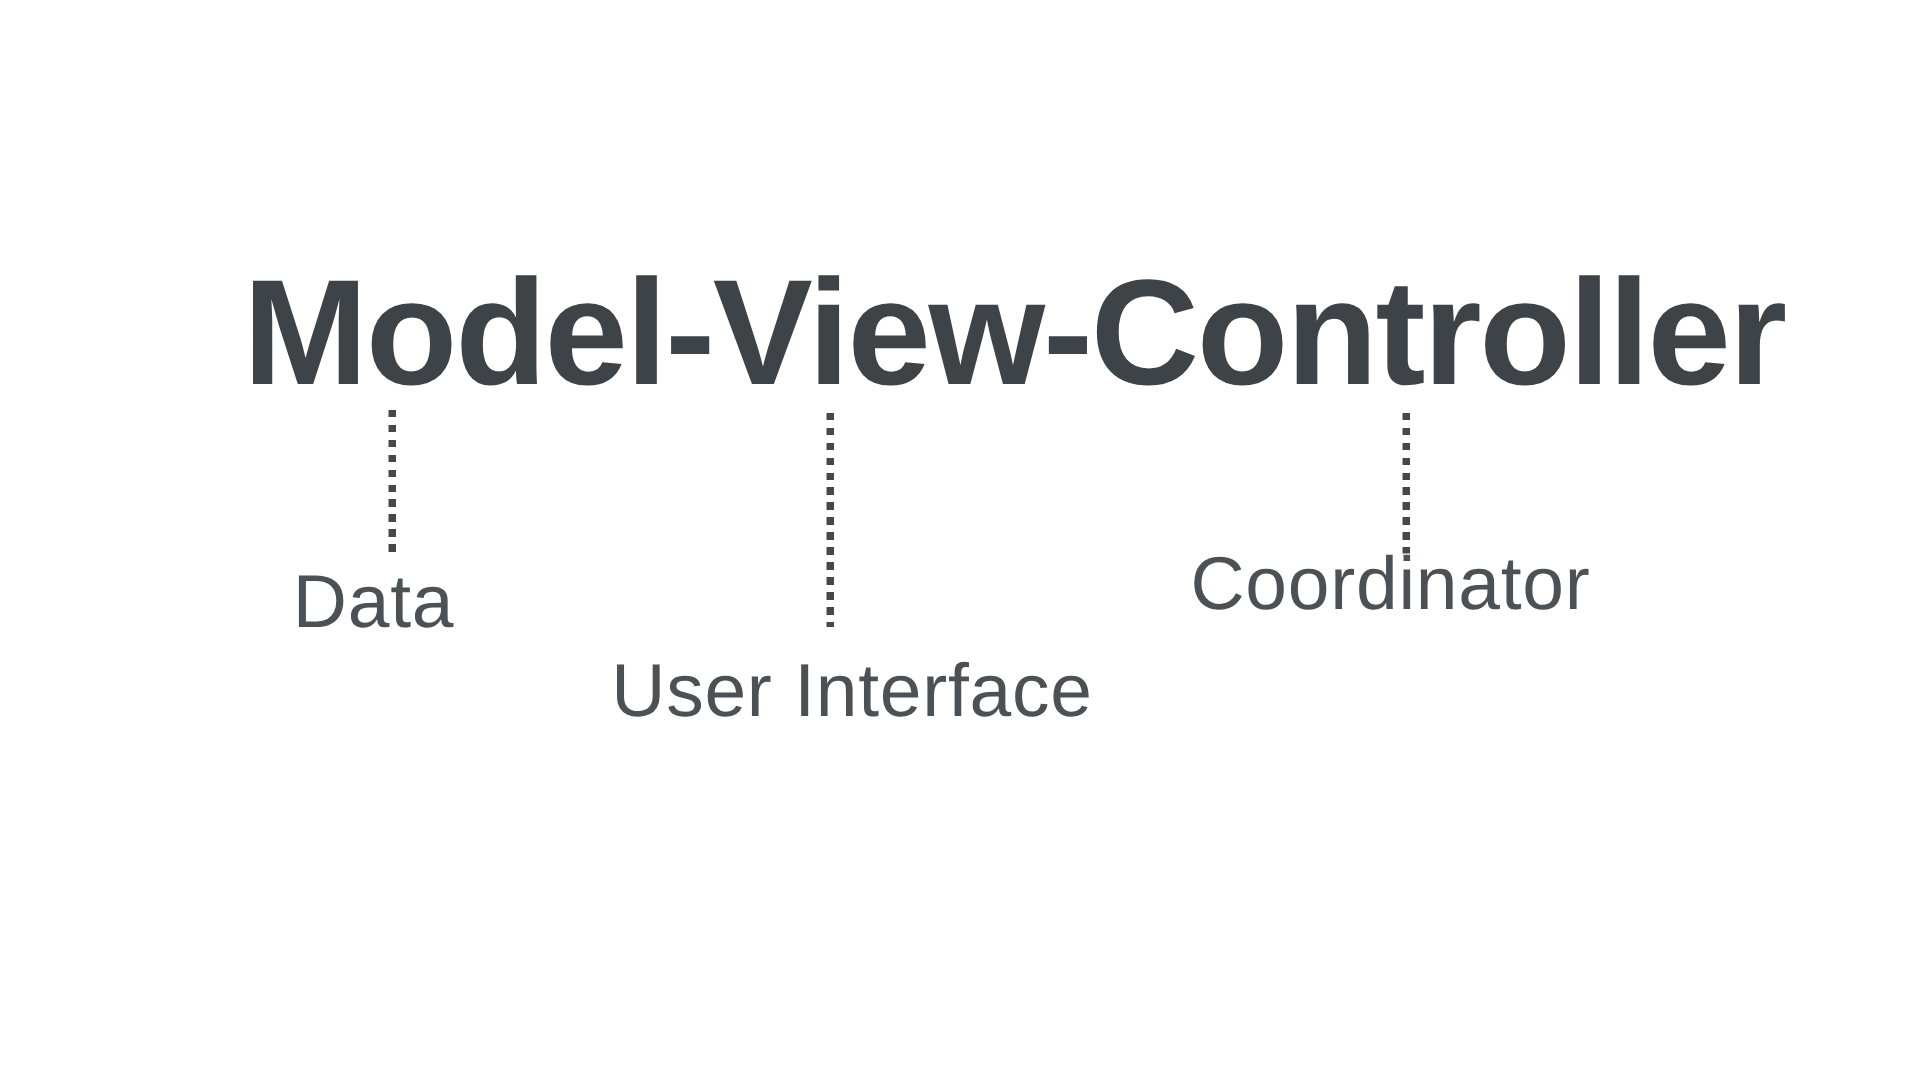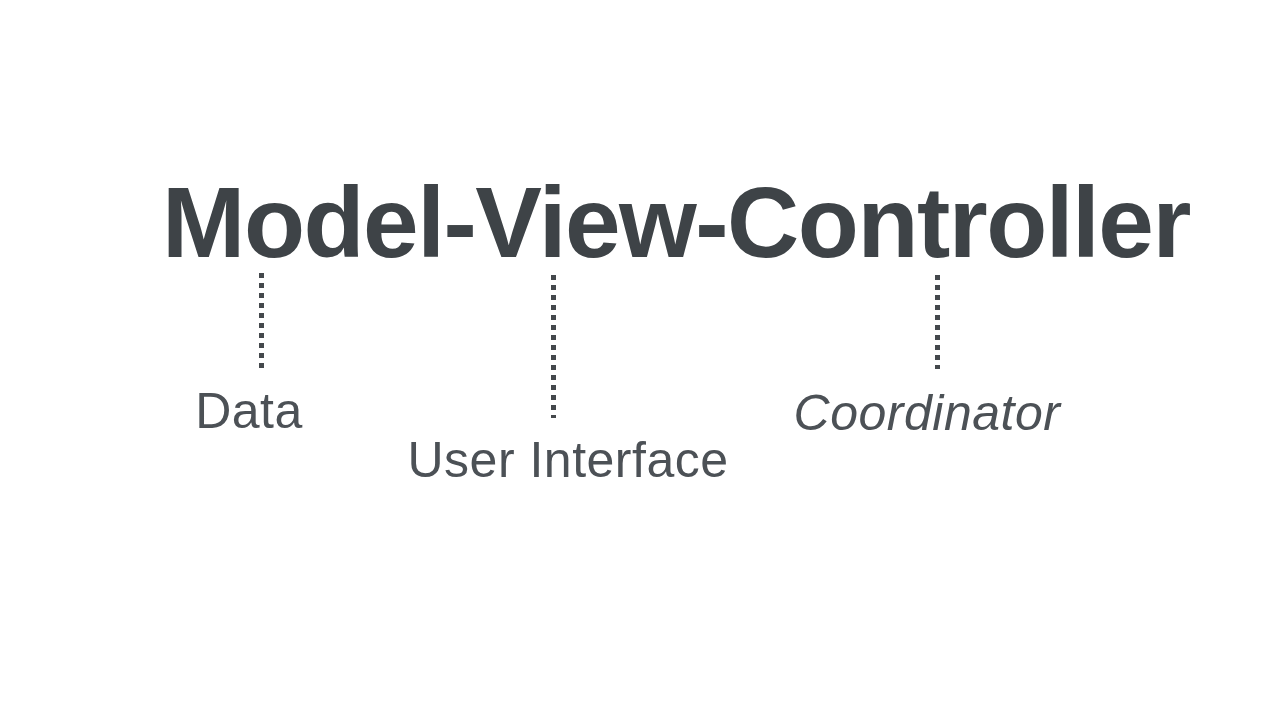--- a/index.html
+++ b/index.html
@@ -48,23 +48,23 @@
   .diagram-label {
     position: absolute;
     transform: translateX(-50%);
     font-size: 50px;
     font-weight: 400;
     letter-spacing: 0.5px;
     line-height: 1;
     color: var(--label-text, #4c5156);
     white-space: nowrap;
   }
-  .diagram-label.model      { left: 249px; top: 386px; }
+  .diagram-label.model      { left: 249px; top: 376px; }
   .diagram-label.view       { left: 548px; top: 435px; margin-left: 20px; }
-  .diagram-label.controller { left: 927px; top: 388px; font-style: italic; }
+  .diagram-label.controller { left: 927px; top: 364px; }
 </style>
 </head>
 <body>
 
 <div class="canvas">
 
   <div class="page-title">Model-View-Controller</div>
 
   <div class="connector model"></div>
   <div class="connector view"></div>

